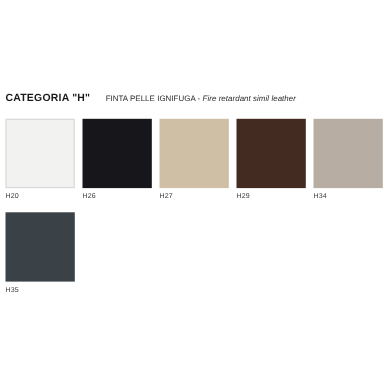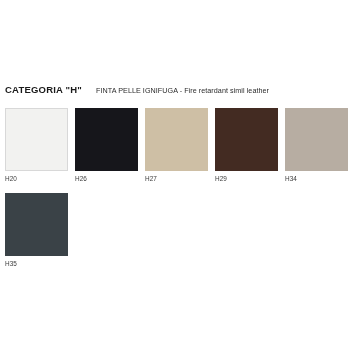--- a/index.html
+++ b/index.html
@@ -45,20 +45,21 @@
 
   .subtitle {
     margin-left: 14px;
     font-size: 7.2px;
     font-weight: normal;
     color: #2b2b2b;
     line-height: 11px;
     letter-spacing: 0.05px;
   }
   .subtitle .sub-it {
+    font-style: italic;
   }
 
   
   .swatch-grid {
     position: absolute;
     left: 5px;
     top: 108px;
     width: 345px;
   }
 

